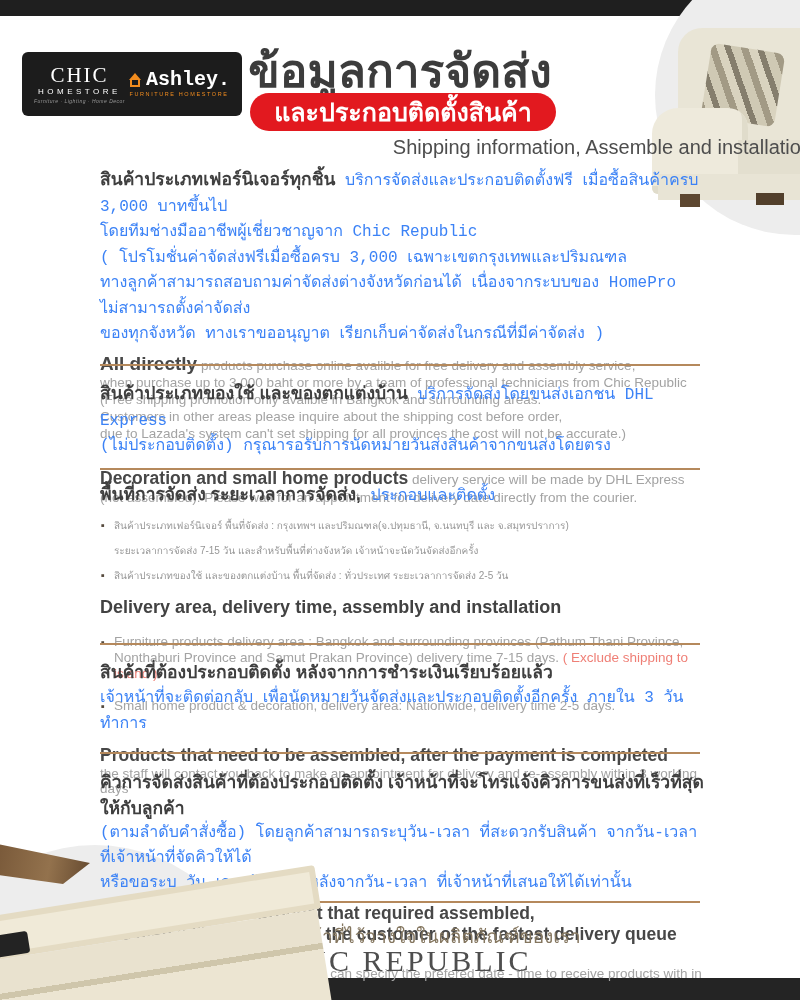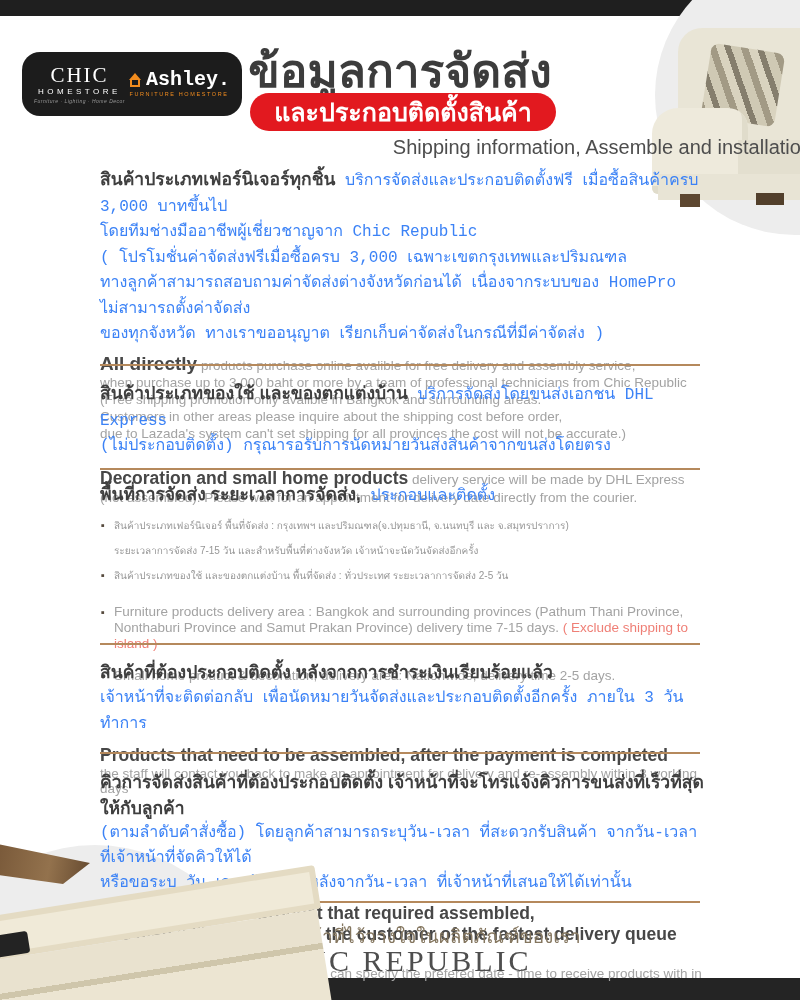--- a/index.html
+++ b/index.html
@@ -32,21 +32,21 @@
     background:linear-gradient(100deg,#7a5a3a,#93724d 55%,#64492f);
     clip-path:polygon(0 10%,100% 52%,70% 100%,0 80%);}
   .shelf{left:-28px;top:892px;width:360px;height:200px;transform:rotate(-9deg);z-index:6;}
   .shelf .tray{position:absolute;left:0;top:0;width:100%;height:44px;background:#f0ead8;
     border:6px solid #e4dbc3;box-sizing:border-box;border-radius:3px;}
   .shelf .obj{position:absolute;left:2px;top:20px;width:64px;height:22px;background:#232323;border-radius:3px;}
   .shelf .front{position:absolute;left:4px;top:44px;width:352px;height:150px;
     background:linear-gradient(#e9e2cf 0 34px,#cfc6ab 34px 40px,#ece5d2 40px 92px,#d6cdb2 92px 98px,#e7e0cc 98px 100%);}
 
   
-  .logo-box{left:22px;top:52px;width:220px;height:64px;background:#1c1c1c;border-radius:18px;z-index:5;
+  .logo-box{left:22px;top:52px;width:220px;height:64px;background:#1c1c1c;border-radius:6px;z-index:5;
     display:flex;align-items:center;justify-content:space-between;padding:0 12px;box-sizing:border-box;}
   .chic-logo{color:#fff;text-align:center;line-height:1;}
   .chic-logo .chic-word{font-family:"Liberation Serif",serif;font-size:21px;letter-spacing:2px;}
   .chic-logo .chic-sub{font-size:8px;letter-spacing:3.5px;margin-top:2px;}
   .chic-logo .chic-tag{font-size:5px;color:#9a9a9a;margin-top:3px;letter-spacing:.5px;font-style:italic;}
   .ashley-logo{color:#fff;text-align:center;line-height:1;display:flex;flex-direction:column;align-items:center;}
   .ashley-row{display:flex;align-items:center;gap:3px;}
   .house-icon{width:15px;height:15px;position:relative;display:inline-block;}
   .house-icon .roof{position:absolute;left:1px;top:0;width:0;height:0;border-left:6px solid transparent;
     border-right:6px solid transparent;border-bottom:7px solid #f28c1e;}
@@ -167,20 +167,23 @@
 
   <div class="sec" style="top:315px;">
     <div class="th-para">
       <span class="th-bold">พื้นที่การจัดส่ง ระยะเวลาการจัดส่ง,</span><span class="th-reg"> ประกอบและติดตั้ง</span>
     </div>
     <ul class="bullets th-bullets">
       <li>สินค้าประเภทเฟอร์นิเจอร์ พื้นที่จัดส่ง : กรุงเทพฯ และปริมณฑล(จ.ปทุมธานี, จ.นนทบุรี และ จ.สมุทรปราการ)
 ระยะเวลาการจัดส่ง 7-15 วัน และสำหรับพื้นที่ต่างจังหวัด เจ้าหน้าจะนัดวันจัดส่งอีกครั้ง</li>
       <li>สินค้าประเภทของใช้ และของตกแต่งบ้าน พื้นที่จัดส่ง : ทั่วประเทศ ระยะเวลาการจัดส่ง 2-5 วัน</li>
     </ul>
+    <div style="margin-top:9px;">
+      <span class="h-bold-sm" style="font-size:18px;">Delivery area, delivery time, assembly and installation</span>
+    </div>
     <ul class="bullets en-bullets">
       <li><span style="white-space:pre-line;">Furniture products delivery area : Bangkok and surrounding provinces (Pathum Thani Province,
 Nonthaburi Province and Samut Prakan Province) delivery time 7-15 days.</span><span class="red-note"> ( Exclude shipping to island )</span></li>
       <li>Small home product &amp; decoration, delivery area: Nationwide, delivery time 2-5 days.</li>
     </ul>
   </div>
   <div class="divider" style="top:475px;background:#b5895c;"></div>
 
   <div class="sec" style="top:491px;">
     <div class="th-bold" style="line-height:26px;">สินค้าที่ต้องประกอบติดตั้ง หลังจากการชำระเงินเรียบร้อยแล้ว</div>

